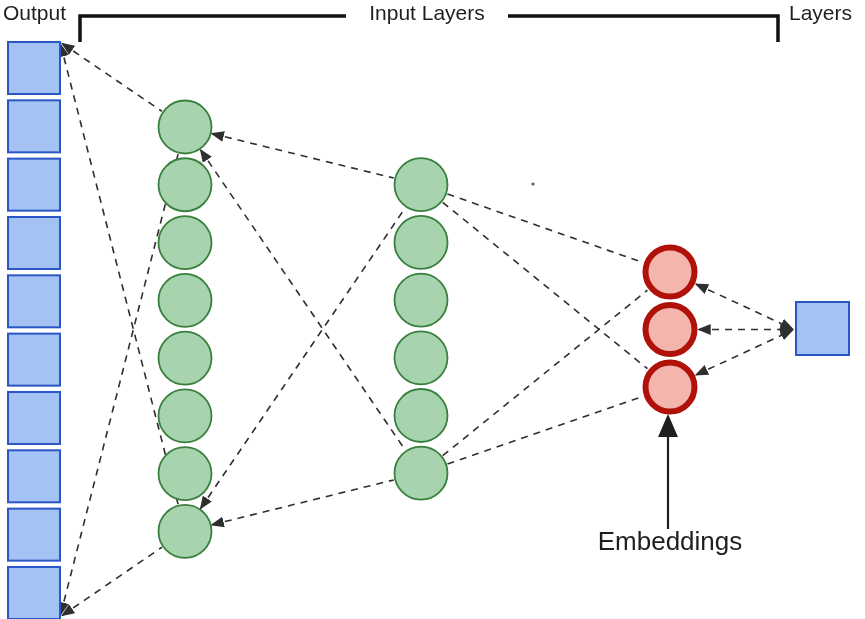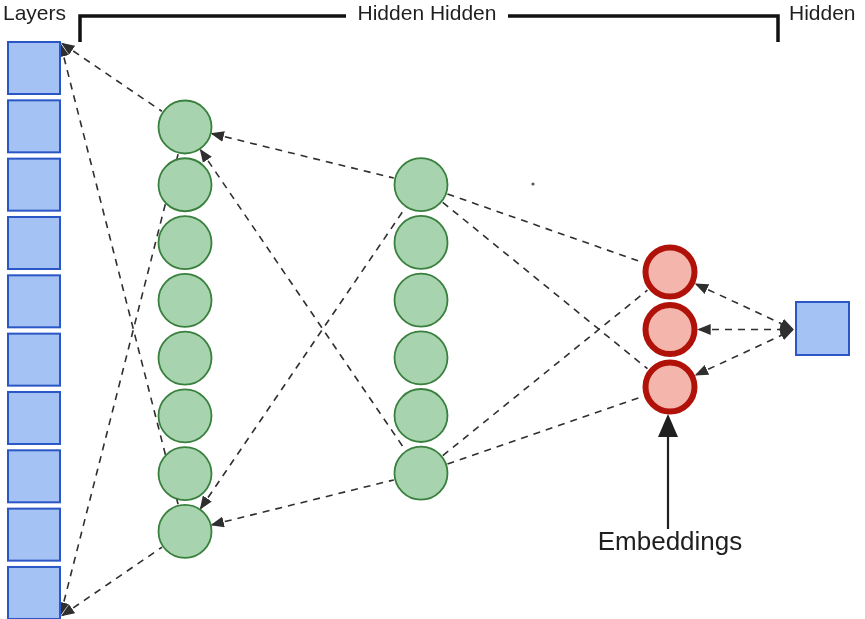--- a/index.html
+++ b/index.html
@@ -80,18 +80,18 @@
       </g>
 
     <g id="emb-arrow">
       <line id="emb-arrow-line" x1="668" y1="529" x2="668" y2="436" stroke="#1f1f1f" stroke-width="2.2"></line>
       <polygon id="emb-arrow-head" points="668,414 658,437 678,437" fill="#1f1f1f"></polygon>
     </g>
 
     <circle cx="533" cy="184" r="1.6" fill="#5a5a5a"></circle>
   </svg>
 
-  <div class="label label-small label-input">Layers</div>
-  <div class="label label-small label-hidden">Hidden Hidden</div>
-  <div class="label label-small label-output">Hidden</div>
+  <div class="label label-small label-input">Output</div>
+  <div class="label label-small label-hidden">Input Layers</div>
+  <div class="label label-small label-output">Layers</div>
   <div class="label label-embeddings">Embeddings</div>
 
 </div>
 
 </body></html>

